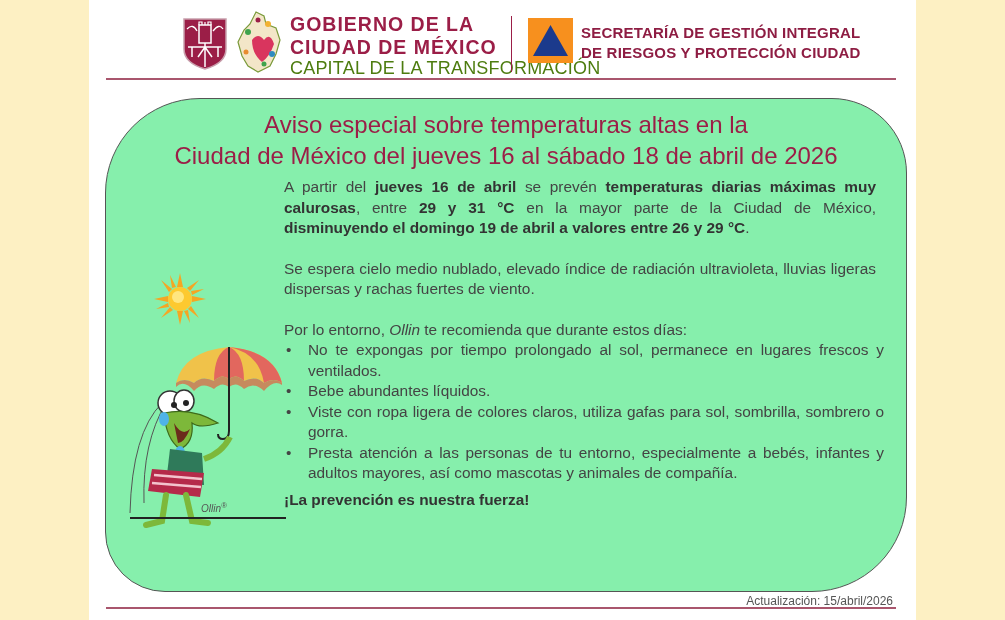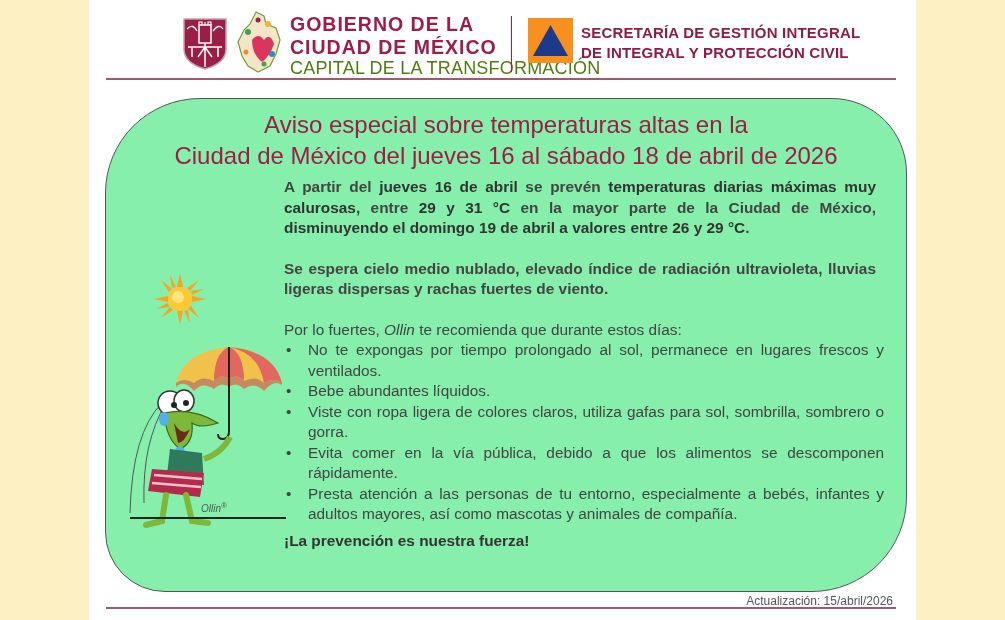--- a/index.html
+++ b/index.html
@@ -11,21 +11,21 @@
   .logo-map{position:absolute;left:131px;top:10px;width:46px;height:64px;}
   .gob-title{position:absolute;left:185px;top:13px;color:#9b1e47;font-weight:bold;font-size:19.5px;line-height:23px;letter-spacing:1px;}
   .gob-sub{position:absolute;left:185px;top:58px;color:#4d7c0f;font-size:18px;letter-spacing:0.2px;}
   .vsep{position:absolute;left:406px;top:16px;width:1px;height:56px;background:#9b1e47;}
   .pc-logo{position:absolute;left:423px;top:18px;width:45px;height:45px;background:#f7901e;}
   .sec-title{position:absolute;left:476px;top:23px;color:#8e1d43;font-size:15px;line-height:20px;font-weight:bold;letter-spacing:0.2px;}
   .card{position:absolute;left:16px;top:98px;width:802px;height:494px;background:#86efac;border:1.5px solid #555;
         border-radius:95px 75px 95px 60px / 95px 75px 95px 60px;box-sizing:border-box;}
   .title{position:absolute;left:0;top:10px;width:100%;text-align:center;color:#9b1e47;font-size:24px;line-height:31px;font-family:"Liberation Sans",sans-serif;}
   .body{position:absolute;left:178px;top:78px;width:600px;color:#444;font-size:15.4px;line-height:20.5px;text-align:justify;}
-  .body p{margin:0 8px 20px 0;font-weight:bold;}
+  .body p{margin:0 8px 20px 0;}
   .body b{color:#333;}
   .body ul{margin:0;padding:0;list-style:none;}
   .body li{position:relative;padding-left:24px;}
   .body li::before{content:"•";position:absolute;left:2px;top:0;color:#444;}
   .slogan{text-align:left;font-weight:bold;color:#333;margin-top:6px;}
   .illus{position:absolute;left:10px;top:170px;width:170px;height:260px;}
   .ground{position:absolute;left:24px;top:418px;width:156px;height:2px;background:#222;}
   .ollin-label{position:absolute;left:95px;top:402px;font-size:10px;color:#555;font-style:italic;}
   .ollin-label sup{font-size:8px;}
   .update{position:absolute;right:23px;top:594px;font-size:12px;color:#555;}
@@ -58,21 +58,21 @@
       <div>CIUDAD DE MÉXICO</div>
     </div>
     <div class="gob-sub">CAPITAL DE LA TRANSFORMACIÓN</div>
     <div class="vsep"></div>
     <svg class="pc-logo" viewBox="0 0 45 45">
       <rect width="45" height="45" fill="#f7901e"></rect>
       <polygon points="22.5,7 40,38 5,38" fill="#1b3a8c"></polygon>
     </svg>
     <div class="sec-title">
       <div>SECRETARÍA DE GESTIÓN INTEGRAL</div>
-      <div>DE INTEGRAL Y PROTECCIÓN CIVIL</div>
+      <div>DE RIESGOS Y PROTECCIÓN CIUDAD</div>
     </div>
   </div>
   <div class="rule" style="left:17px;top:78px;width:790px;"></div>
 
   <div class="card">
     <div class="title">
       <div>Aviso especial sobre temperaturas altas en la</div>
       <div>Ciudad de México del jueves 16 al sábado 18 de abril de 2026</div>
     </div>
 
@@ -119,26 +119,25 @@
         <path d="M82 86 Q100 80 108 64" stroke="#7db83a" stroke-width="6" fill="none"></path>
         <path d="M44 122 L40 148 L24 152 M64 122 L70 148 L86 150" stroke="#7db83a" stroke-width="6" fill="none" stroke-linecap="round"></path>
       </svg>
     </div>
     <div class="ground"></div>
     <div class="ollin-label"><span>Ollin</span><sup>®</sup></div>
 
     <div class="body">
       <p><span>A partir del </span><b>jueves 16 de abril</b><span> se prevén </span><b>temperaturas diarias máximas muy calurosas</b><span>, entre </span><b>29 y 31 °C</b><span> en la mayor parte de la Ciudad de México, </span><b>disminuyendo el domingo 19 de abril a valores entre 26 y 29 °C</b><span>.</span></p>
       <p>Se espera cielo medio nublado, elevado índice de radiación ultravioleta, lluvias ligeras dispersas y rachas fuertes de viento.</p>
-      <div><span>Por lo fuertes, </span><i>Ollin</i><span> te recomienda que durante estos días:</span></div>
+      <div><span>Por lo entorno, </span><i>Ollin</i><span> te recomienda que durante estos días:</span></div>
       <ul>
         <li>No te expongas por tiempo prolongado al sol, permanece en lugares frescos y ventilados.</li>
         <li>Bebe abundantes líquidos.</li>
         <li>Viste con ropa ligera de colores claros, utiliza gafas para sol, sombrilla, sombrero o gorra.</li>
-        <li>Evita comer en la vía pública, debido a que los alimentos se descomponen rápidamente.</li>
         <li>Presta atención a las personas de tu entorno, especialmente a bebés, infantes y adultos mayores, así como mascotas y animales de compañía.</li>
       </ul>
       <div class="slogan">¡La prevención es nuestra fuerza!</div>
     </div>
   </div>
 
   <div class="update">Actualización: 15/abril/2026</div>
   <div class="rule" style="left:17px;top:607px;width:790px;"></div>
 </div>
 

